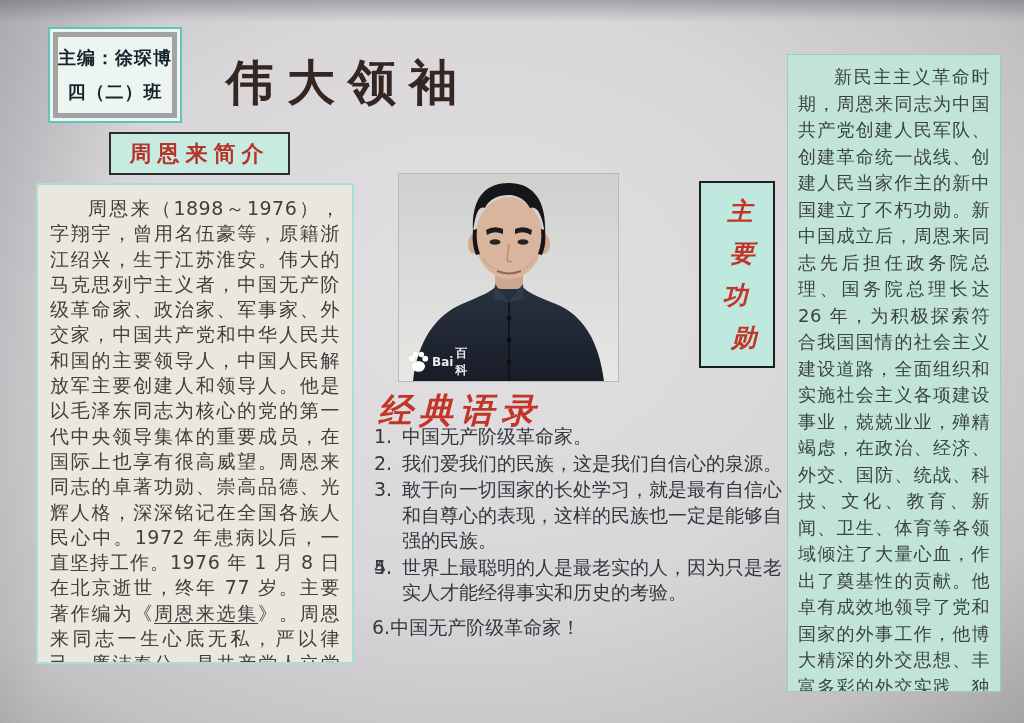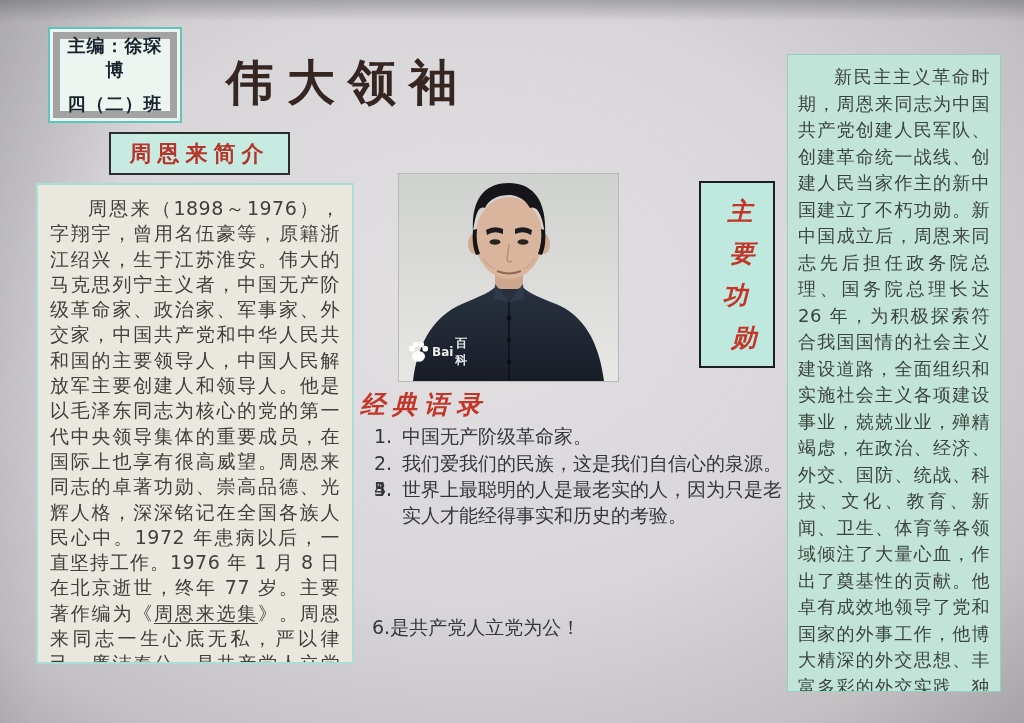--- a/index.html
+++ b/index.html
@@ -16,21 +16,21 @@
       radial-gradient(ellipse at 46% 42%, #e2e0e1 0%, #d8d6d9 50%, #c2c0c3 82%, #a5a3a6 100%);
     overflow:hidden;
   }
 
   
   .editor-box {
     position:absolute; left:48px; top:27px; width:134px; height:96px;
     border:2px solid #5fc4ba; background:#edf5f0; padding:3px;
   }
   .editor-inner {
-    width:100%; height:100%; border:7px solid #a3a3a3;
+    width:100%; height:100%; border:5px solid #a3a3a3;
     display:flex; flex-direction:column; justify-content:center; gap:10px;
     text-align:center;
   }
   .editor-inner div {
     font-family:"DejaVu Serif", serif; font-weight:bold;
     font-size:18px; color:#17222d; letter-spacing:1px;
   }
 
   
   .title1 {
@@ -64,32 +64,32 @@
   }
   .book { text-decoration:underline; text-underline-offset:3px; }
 
   
   .photo {
     position:absolute; left:399px; top:174px; width:219px; height:207px;
     box-shadow:0 0 0 1px rgba(120,120,120,.35);
   }
   .photo svg { display:block; width:100%; height:100%; }
   .watermark {
-    position:absolute; left:8px; bottom:12px;
+    position:absolute; left:8px; bottom:2px;
     display:flex; align-items:center; gap:2px;
     color:rgba(255,255,255,.92); font-size:12px; font-weight:bold;
     text-shadow:0 0 2px rgba(0,0,0,.25);
   }
 
   
   .quotes-header {
-    position:absolute; left:360px; top:388px;
+    position:absolute; left:378px; top:388px;
     color:#c23527; font-family:"DejaVu Serif", serif;
     font-weight:bold; font-style:italic;
-    font-size:25px; letter-spacing:7px; white-space:nowrap;
+    font-size:34px; letter-spacing:7px; white-space:nowrap;
   }
   .quotes {
     position:absolute; left:372px; top:424px; width:426px;
     list-style:none;
   }
   .quotes li {
     position:relative; padding-left:30px;
     font-size:19px; line-height:25.5px; color:#36373b; margin-bottom:1px;
   }
   .quotes .num { position:absolute; left:2px; }
@@ -202,25 +202,25 @@
       </svg>
       <span>Bai</span>
         <span>百科</span>
     </div>
   </div>
 
   <div class="quotes-header">经典语录</div>
   <ol class="quotes">
     <li><span class="num">1.</span><span>中国无产阶级革命家。</span></li>
     <li><span class="num">2.</span><span>我们爱我们的民族，这是我们自信心的泉源。</span></li>
-    <li><span class="num">3.</span></li>
+    <li><span class="num">3.</span><span>敢于向一切国家的长处学习，就是最有自信心和自尊心的表现，这样的民族也一定是能够自强的民族。</span></li>
     <li><span class="num">4.</span></li>
     <li><span class="num">5.</span><span>世界上最聪明的人是最老实的人，因为只是老实人才能经得事实和历史的考验。</span></li>
   </ol>
-  <div class="quote-final"><span>6.</span><span>是共产党人立党为公！</span></div>
+  <div class="quote-final"><span>6.</span><span>中国无产阶级革命家！</span></div>
 
   <div class="merits-box">
     <span class="mc0">主</span>
     <span class="mc1">要</span>
     <span class="mc2">功</span>
     <span class="mc3">勋</span>
   </div>
 
   <div class="right-panel">
     <p>新民主主义革命时期，周恩来同志为中国共产党创建人民军队、创建革命统一战线、创建人民当家作主的新中国建立了不朽功勋。新中国成立后，周恩来同志先后担任政务院总理、国务院总理长达 26 年，为积极探索符合我国国情的社会主义建设道路，全面组织和实施社会主义各项建设事业，兢兢业业，殚精竭虑，在政治、经济、外交、国防、统战、科技、文化、教育、新闻、卫生、体育等各领域倾注了大量心血，作出了奠基性的贡献。他卓有成效地领导了党和国家的外事工作，他博大精深的外交思想、丰富多彩的外交实践、独具一格的外交艺术和外交风格，在国际社会为党和国家赢得了很高的声誉。</p>

